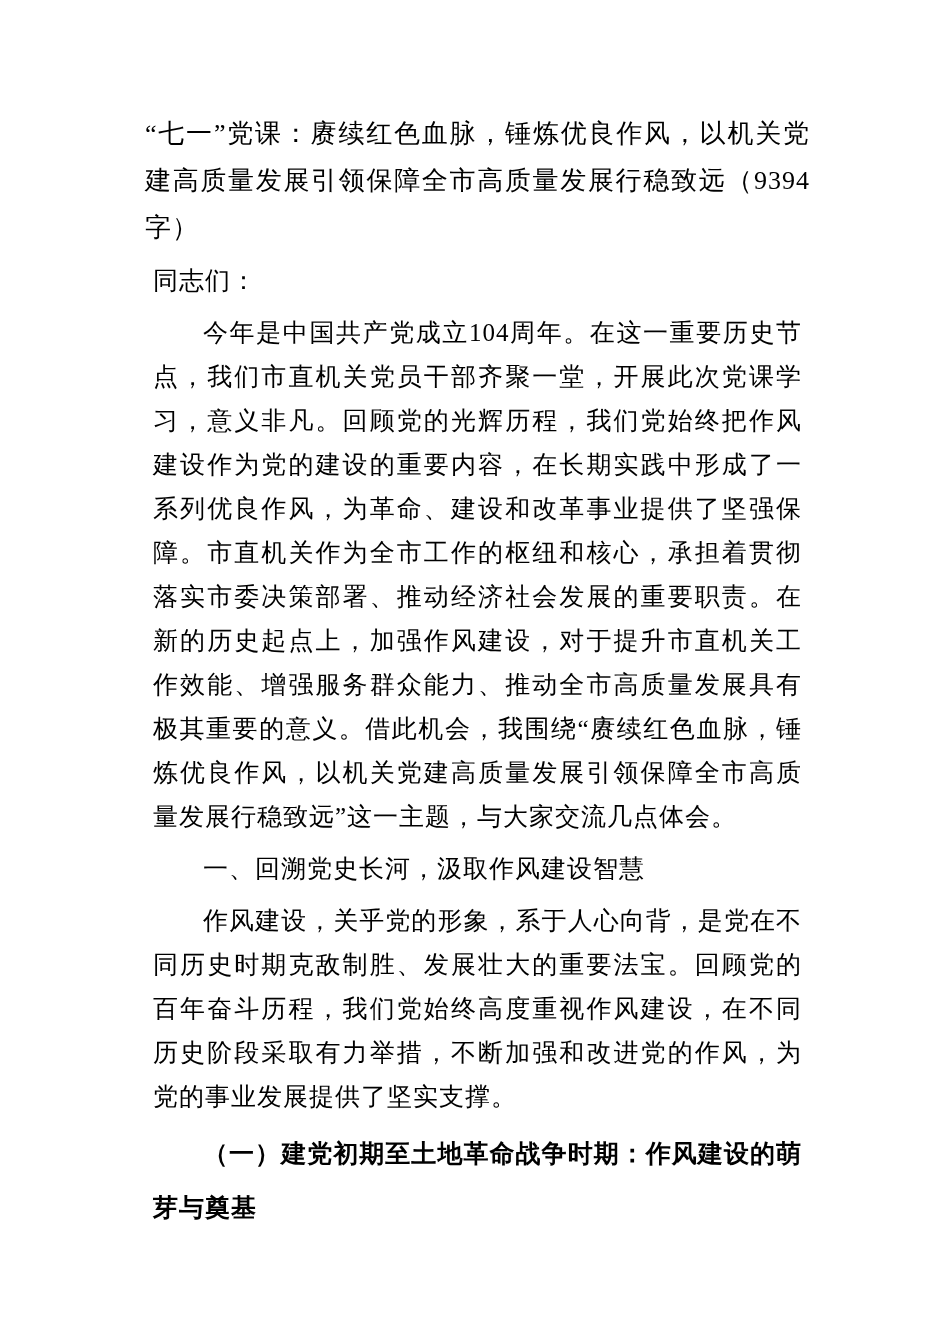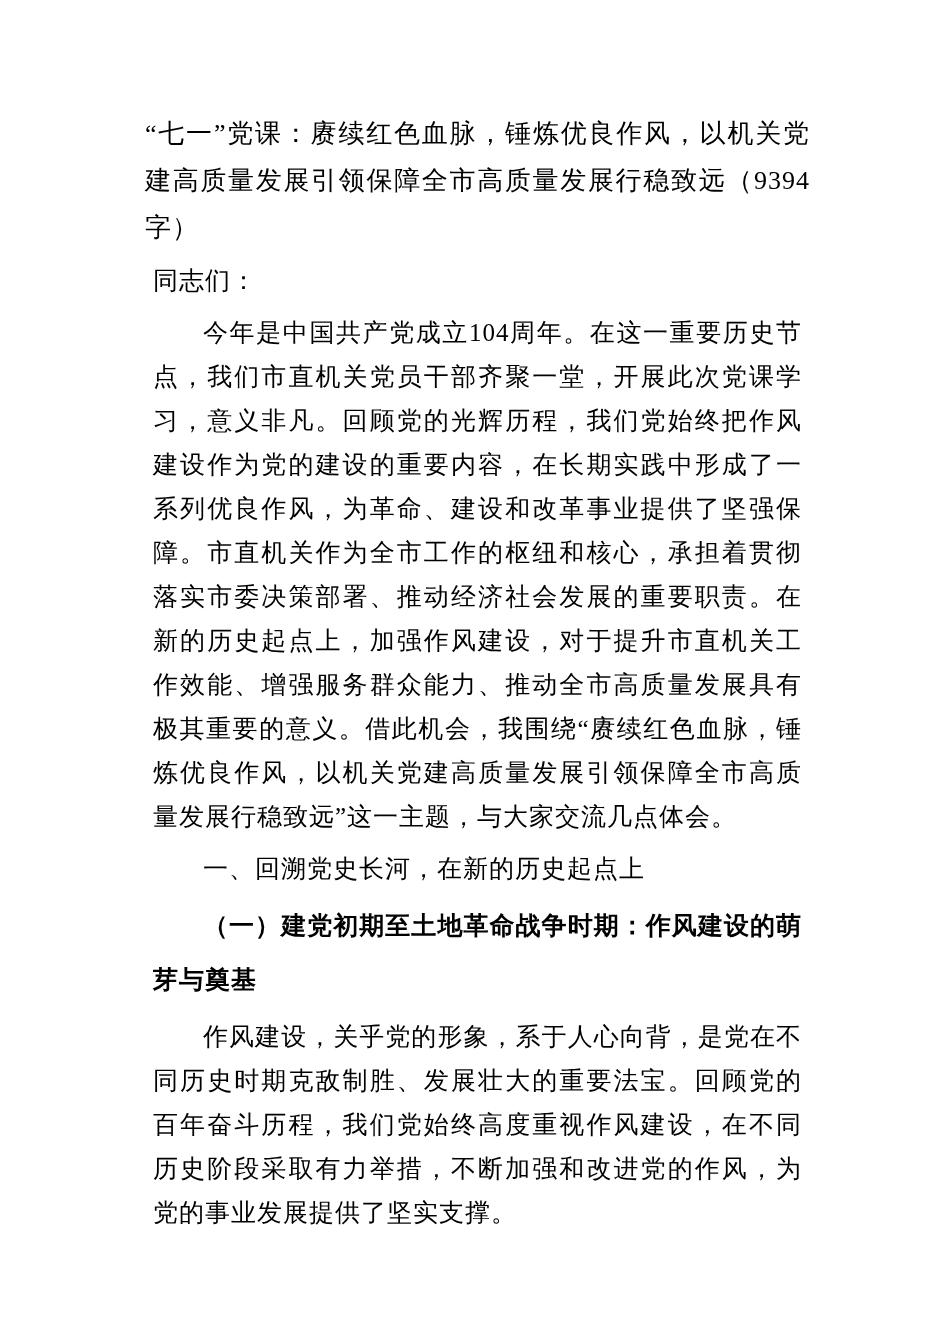--- a/index.html
+++ b/index.html
@@ -46,19 +46,19 @@
 <body>
 
 <div class="page">
 
   <h1 class="doc-title">“七一”党课：赓续红色血脉，锤炼优良作风，以机关党建高质量发展引领保障全市高质量发展行稳致远（9394字）</h1>
 
   <p class="para">同志们：</p>
 
   <p class="para indent">今年是中国共产党成立104周年。在这一重要历史节点，我们市直机关党员干部齐聚一堂，开展此次党课学习，意义非凡。回顾党的光辉历程，我们党始终把作风建设作为党的建设的重要内容，在长期实践中形成了一系列优良作风，为革命、建设和改革事业提供了坚强保障。市直机关作为全市工作的枢纽和核心，承担着贯彻落实市委决策部署、推动经济社会发展的重要职责。在新的历史起点上，加强作风建设，对于提升市直机关工作效能、增强服务群众能力、推动全市高质量发展具有极其重要的意义。借此机会，我围绕“赓续红色血脉，锤炼优良作风，以机关党建高质量发展引领保障全市高质量发展行稳致远”这一主题，与大家交流几点体会。</p>
 
-  <p class="para indent">一、回溯党史长河，在新的历史起点上</p>
+  <p class="para indent">一、回溯党史长河，汲取作风建设智慧</p>
+
+  <p class="para indent">作风建设，关乎党的形象，系于人心向背，是党在不同历史时期克敌制胜、发展壮大的重要法宝。回顾党的百年奋斗历程，我们党始终高度重视作风建设，在不同历史阶段采取有力举措，不断加强和改进党的作风，为党的事业发展提供了坚实支撑。</p>
 
   <p class="para indent subheading-bold">（一）建党初期至土地革命战争时期：作风建设的萌芽与奠基</p>
-
-  <p class="para indent">作风建设，关乎党的形象，系于人心向背，是党在不同历史时期克敌制胜、发展壮大的重要法宝。回顾党的百年奋斗历程，我们党始终高度重视作风建设，在不同历史阶段采取有力举措，不断加强和改进党的作风，为党的事业发展提供了坚实支撑。</p>
 
 </div>
 
 </body></html>

